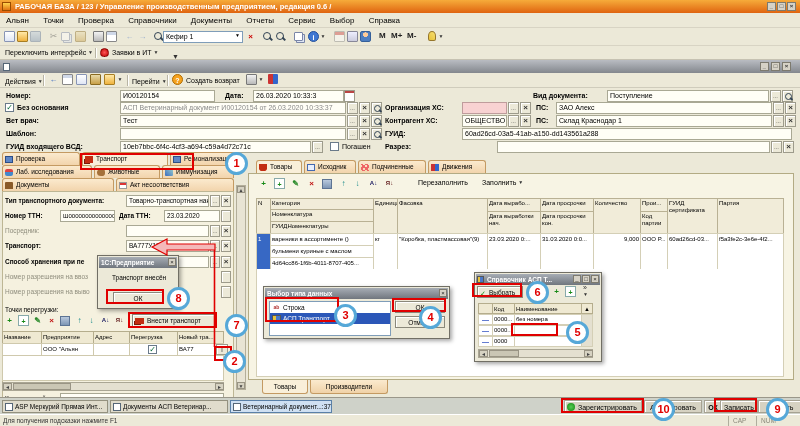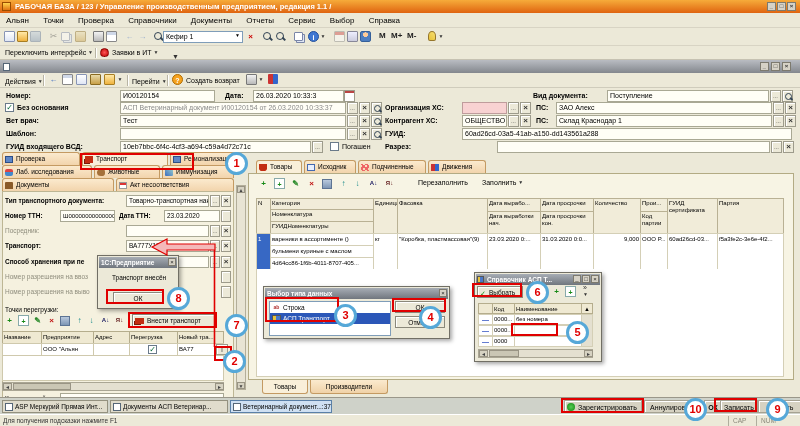--- a/index.html
+++ b/index.html
@@ -142,21 +142,21 @@
 .circ{position:absolute;width:23px;height:23px;border:3px solid #56a8d8;border-radius:50%;background:#fff;color:#e00000;font-weight:bold;font-size:11px;line-height:17px;text-align:center;z-index:61}
 #annsvg{position:absolute;left:0;top:0;z-index:59;pointer-events:none}
 </style>
 </head>
 <body>
 
 <div id="app">
 
   <div class="titlebar">
     <span class="app-logo"></span>
-    <span class="titletext">РАБОЧАЯ БАЗА / 123 /  Управление производственным предприятием, редакция 1.1 /</span>
+    <span class="titletext">РАБОЧАЯ БАЗА / 123 /  Управление производственным предприятием, редакция 0.6 /</span>
     <span class="winbtn" style="left:767px">_</span>
     <span class="winbtn" style="left:777px">□</span>
     <span class="winbtn" style="left:787px">×</span>
   </div>
 
   <div class="menubar">
     <span class="mi">Альян</span>
     <span class="mi">Точки</span>
     <span class="mi">Проверка</span>
     <span class="mi">Справочники</span>
@@ -545,15 +545,15 @@
 
   <div class="circ" style="left:225px;top:152px">1</div>
   <div class="circ" style="left:223px;top:350px">2</div>
   <div class="circ" style="left:334px;top:304px">3</div>
   <div class="circ" style="left:419px;top:306px">4</div>
   <div class="circ" style="left:566px;top:321px">5</div>
   <div class="circ" style="left:526px;top:281px">6</div>
   <div class="circ" style="left:225px;top:314px">7</div>
   <div class="circ" style="left:167px;top:287px">8</div>
   <div class="circ" style="left:766px;top:398px">9</div>
-  <div class="circ" style="left:684px;top:398px">10</div>
+  <div class="circ" style="left:652px;top:398px">10</div>
 
 </div>
 
 </body></html>

